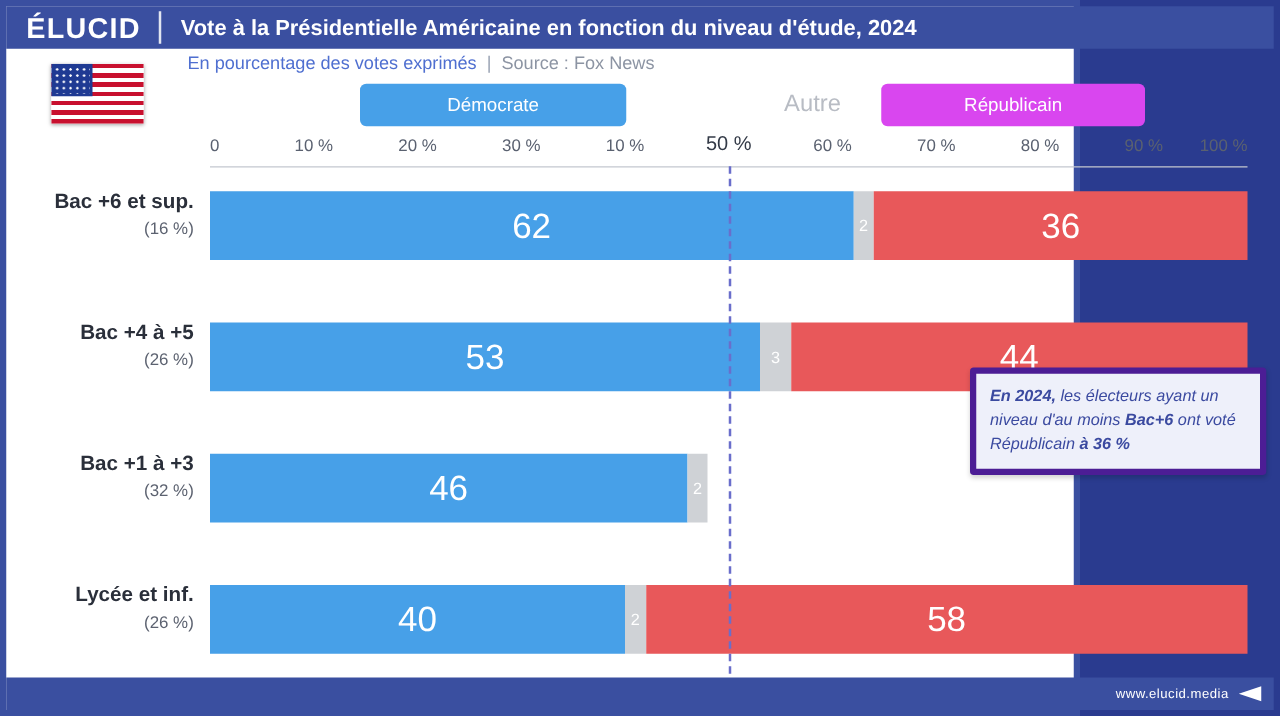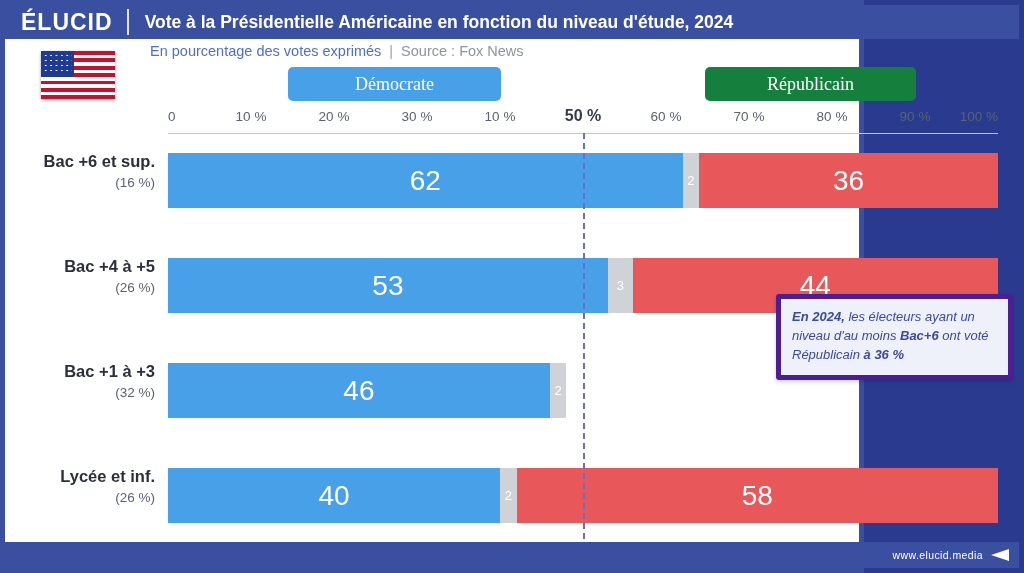--- a/index.html
+++ b/index.html
@@ -106,29 +106,28 @@
     left: 0;
     width: 1014px;
     height: 34px;
   }
   .legend-chip {
     position: absolute;
     top: 0;
     height: 34px;
     border-radius: 5px;
     color: #ffffff;
-    font-size: 18px;
+    font-size: 15px;
     display: flex;
     align-items: center;
     justify-content: center;
     padding: 0 18px;
-    font-family: Liberation Serif, serif;
   }
   .legend-dem { left: 283px; width: 177px; background: #47a0e8; }
-  .legend-rep { left: 700px; width: 175px; background: #15803d; }
+  .legend-rep { left: 700px; width: 175px; background: #d946ef; }
   .legend-oth {
     position: absolute;
     top: 0; left: 600px;
     width: 90px; height: 34px;
     display: flex; align-items: center; justify-content: center;
     color: #b8bcc4;
     font-size: 19px;
   }
 
   
@@ -151,21 +150,21 @@
     transform: translateX(-50%);
     font-size: 13.5px;
     color: #5a6170;
     white-space: nowrap;
   }
   .tick.first { transform: translateX(0); }
   .tick.last  { transform: translateX(-100%); }
   .tick.mid {
     color: #333a47;
     font-size: 16px;
-    font-weight: bold;
+    font-weight: normal;
     top: -2px;
   }
   .axis-line {
     position: absolute;
     left: 0;
     top: 24px;
     width: 830px;
     height: 1px;
     background: #c3c7cf;
   }
@@ -304,20 +303,21 @@
 
   <div class="flag">
     <div class="stripes"></div>
     <div class="canton">
         <div class="stars"></div>
       </div>
   </div>
 
   <div class="legend">
     <div class="legend-chip legend-dem">Démocrate</div>
+    <div class="legend-oth">Autre</div>
     <div class="legend-chip legend-rep">Républicain</div>
   </div>
 
   <div class="rowlabels">
     <div class="rowlabel" style="top:18px;">
       <div class="name">Bac +6 et sup.</div>
       <div class="share">(16 %)</div>
     </div>
     <div class="rowlabel" style="top:123px;">
       <div class="name">Bac +4 à +5</div>

